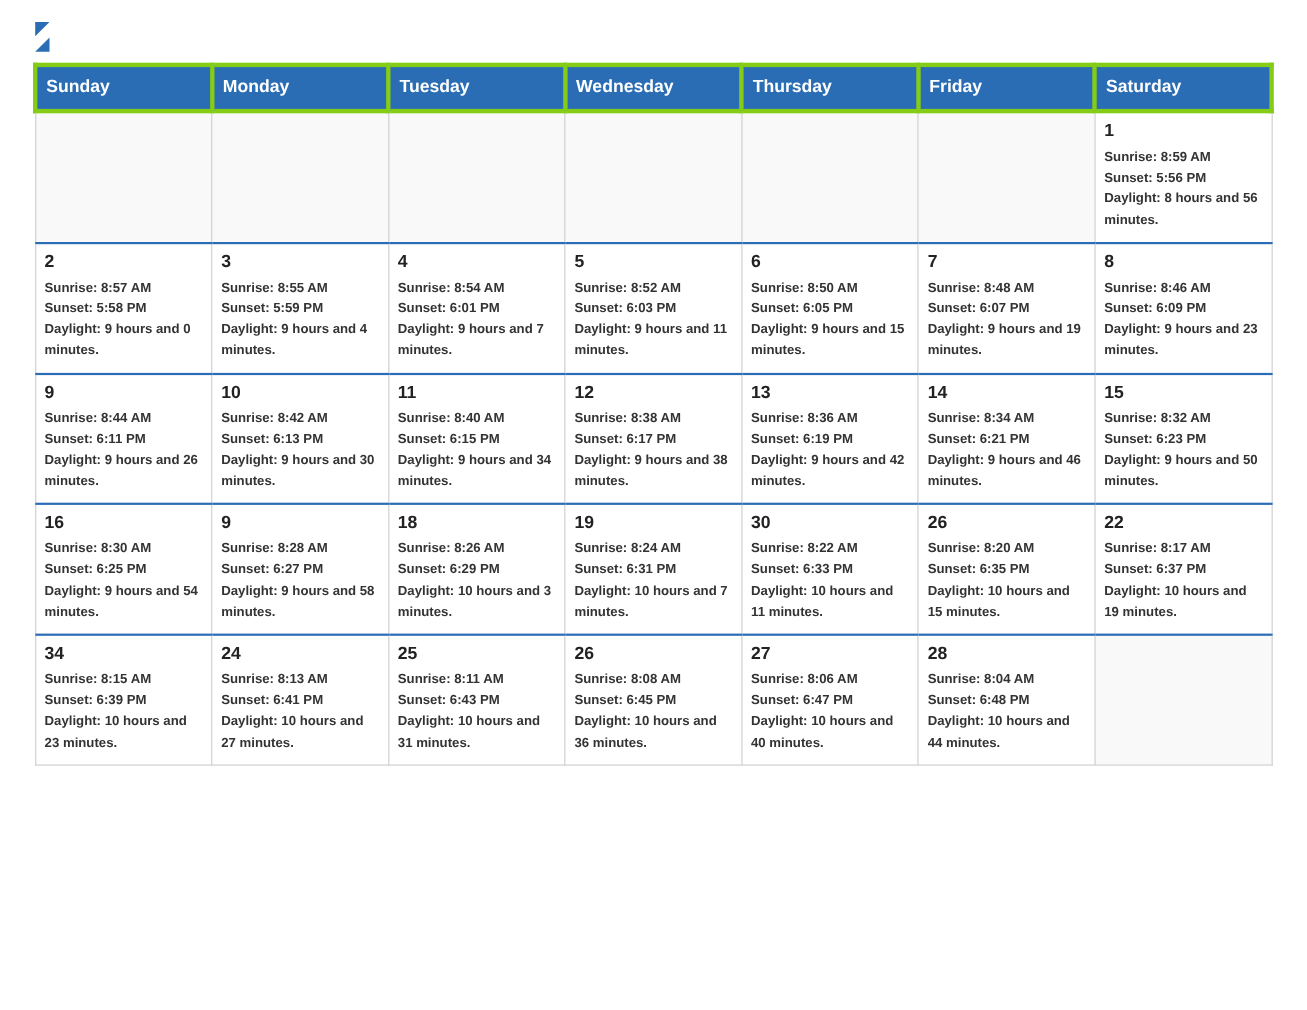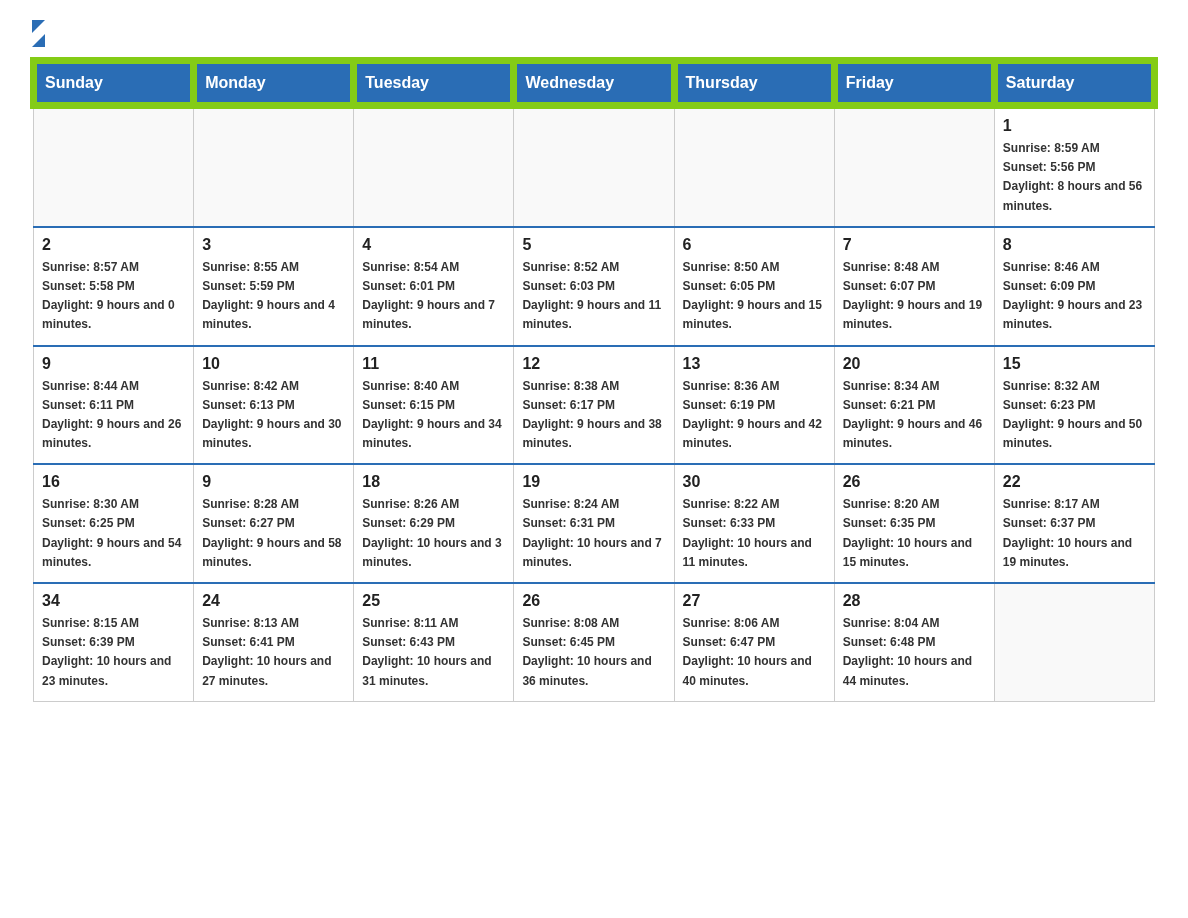--- a/index.html
+++ b/index.html
@@ -49,21 +49,21 @@
       border-collapse: collapse;
       margin-top: 10px;
     }
     .calendar thead tr th {
       background-color: #2a6db5;
       color: #fff;
       font-size: 16px;
       font-weight: bold;
       padding: 10px 8px;
       text-align: left;
-      border: 7px solid #84cc16;
+      border: 4px solid #84cc16;
     }
     .calendar tbody tr td {
       vertical-align: top;
       padding: 8px 8px 10px 8px;
       border: 1px solid #ccc;
       width: calc(100% / 7);
       min-height: 110px;
       background: #fff;
     }
     .calendar tbody tr td.empty {
@@ -177,21 +177,21 @@
         </td>
         <td>
           <div class="day-number">12</div>
           <div class="day-info">Sunrise: 8:38 AM<br>Sunset: 6:17 PM<br>Daylight: 9 hours and 38 minutes.</div>
         </td>
         <td>
           <div class="day-number">13</div>
           <div class="day-info">Sunrise: 8:36 AM<br>Sunset: 6:19 PM<br>Daylight: 9 hours and 42 minutes.</div>
         </td>
         <td>
-          <div class="day-number">20</div>
+          <div class="day-number">14</div>
           <div class="day-info">Sunrise: 8:34 AM<br>Sunset: 6:21 PM<br>Daylight: 9 hours and 46 minutes.</div>
         </td>
         <td>
           <div class="day-number">15</div>
           <div class="day-info">Sunrise: 8:32 AM<br>Sunset: 6:23 PM<br>Daylight: 9 hours and 50 minutes.</div>
         </td>
       </tr>
       <tr>
         <td>
           <div class="day-number">16</div>

